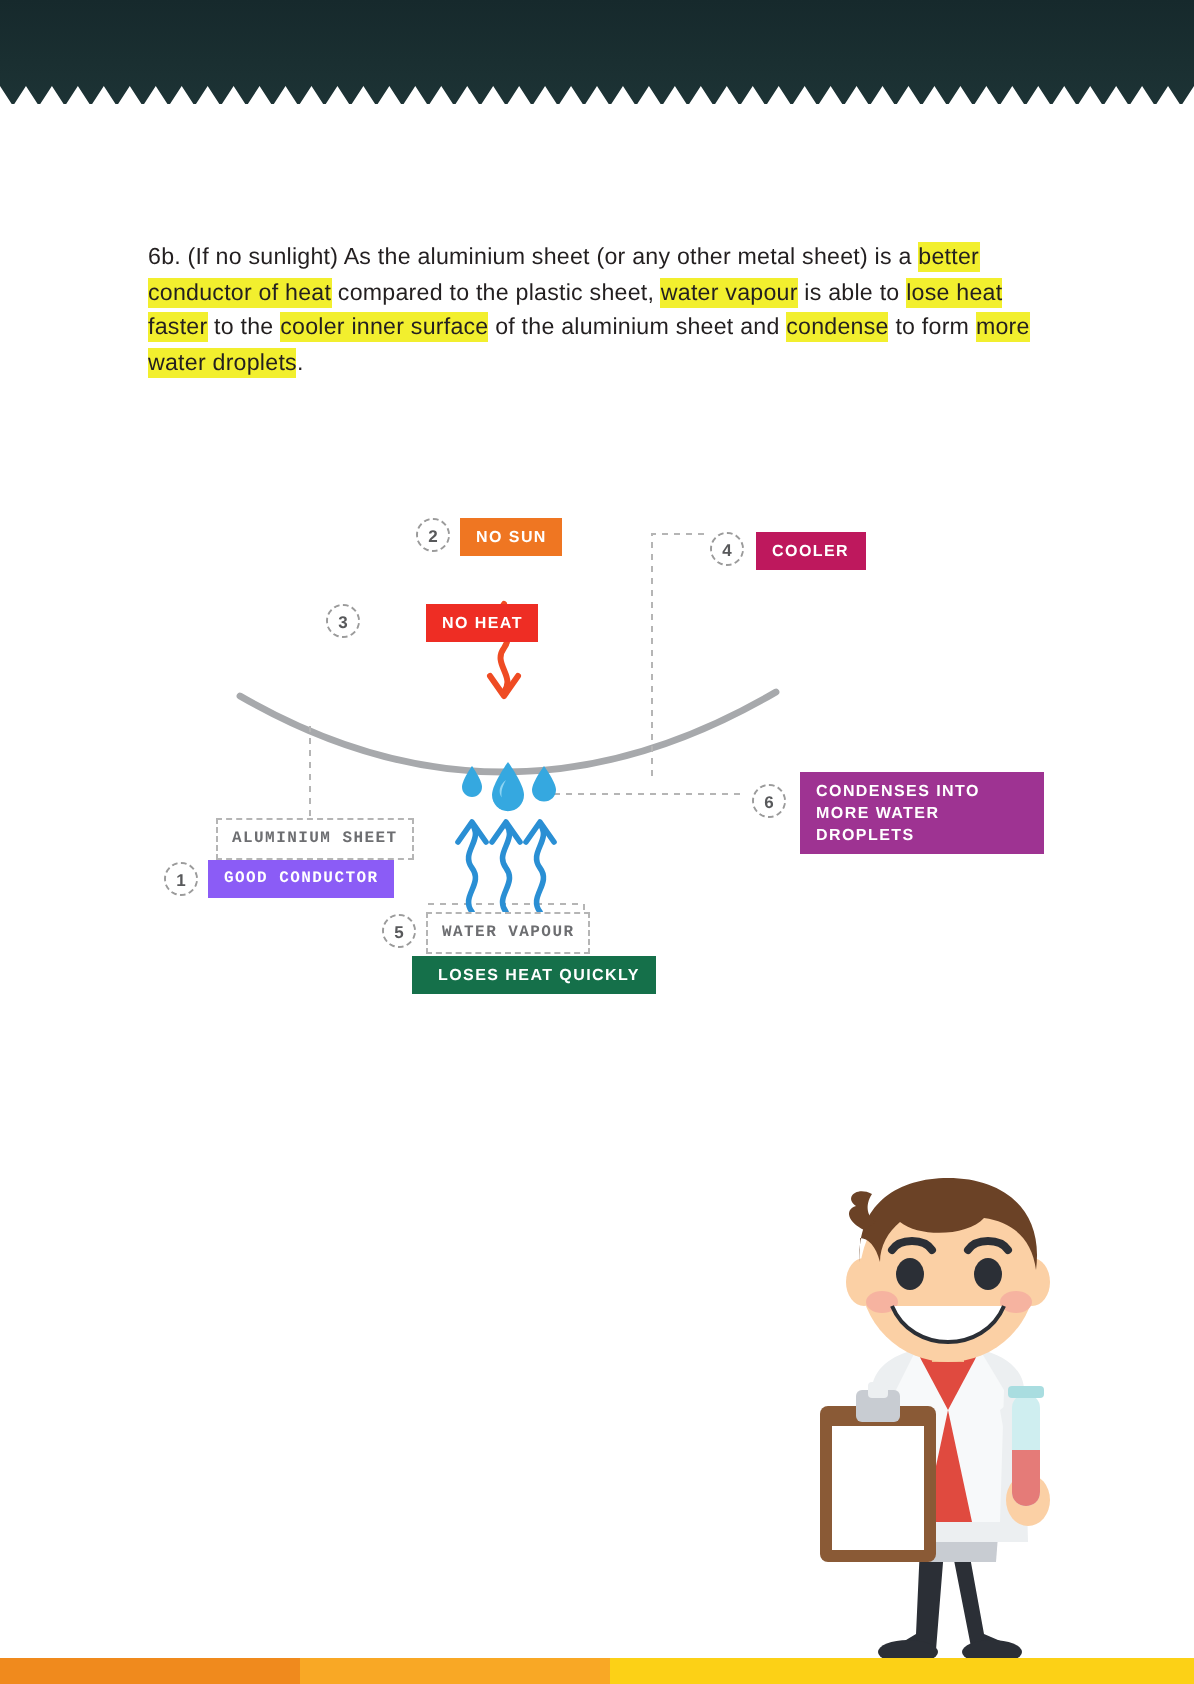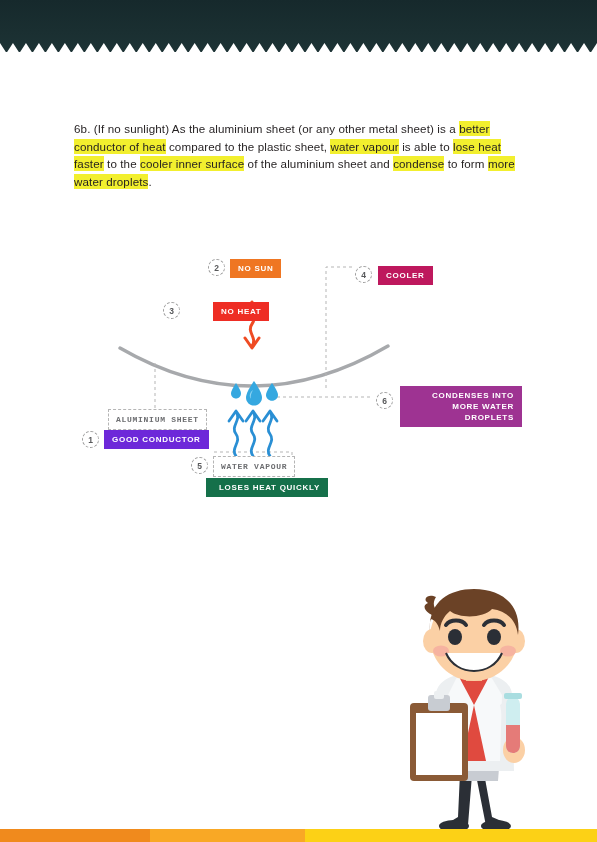--- a/index.html
+++ b/index.html
@@ -187,26 +187,26 @@
 
   <div id="label-layer">
       <div class="num-circle" style="left: 208px; top: 19px;">2</div>
       <div class="badge" style="background: rgb(239, 118, 34); left: 230px; top: 19px;">NO SUN</div>
       <div class="num-circle" style="left: 163px; top: 62px;">3</div>
       <div class="badge" style="background: rgb(238, 45, 36); left: 185px; top: 62px; margin-left: 28px;">NO HEAT</div>
       <div class="num-circle" style="left: 355px; top: 26px;">4</div>
       <div class="badge" style="background: #be185d; left: 378px; top: 26px;">COOLER</div>
       <div class="dashlabel" style="left: 108px; top: 169px;">ALUMINIUM SHEET</div>
       <div class="num-circle" style="left: 82px; top: 191px;">1</div>
-      <div class="badge" style="background: #6d28d9; left: 104px; top: 190px;">GOOD CONDUCTOR</div>
+      <div class="badge" style="background: #8b5cf6; left: 104px; top: 190px; font-family: Liberation Mono, monospace;">GOOD CONDUCTOR</div>
       <div class="num-circle" style="left: 191px; top: 217px;">5</div>
       <div class="dashlabel" style="left: 213px; top: 216px;">WATER VAPOUR</div>
       <div class="badge" style="background: rgb(21, 112, 74); left: 206px; top: 238px; padding-left: 13px;">LOSES HEAT QUICKLY</div>
       <div class="num-circle" style="left: 376px; top: 152px;">6</div>
-      <div class="badge two-line" style="background: rgb(158, 51, 146); width: 122px; left: 400px; top: 146px; text-align: right;">CONDENSES INTO MORE WATER DROPLETS</div>
+      <div class="badge two-line" style="background: rgb(158, 51, 146); width: 122px; left: 400px; top: 146px;">CONDENSES INTO MORE WATER DROPLETS</div>
     </div>
 </div>
 
 <svg class="character" viewBox="0 0 170 250">
 
   <path d="M72,188 L70,232 L60,238 L80,240 L84,190 Z" fill="#2b2f36"></path>
   <path d="M96,188 L104,232 L118,238 L98,241 L88,190 Z" fill="#2b2f36"></path>
   <ellipse cx="66" cy="241" rx="15" ry="6" fill="#2b2f36"></ellipse>
   <ellipse cx="108" cy="241" rx="15" ry="6" fill="#2b2f36"></ellipse>
 

